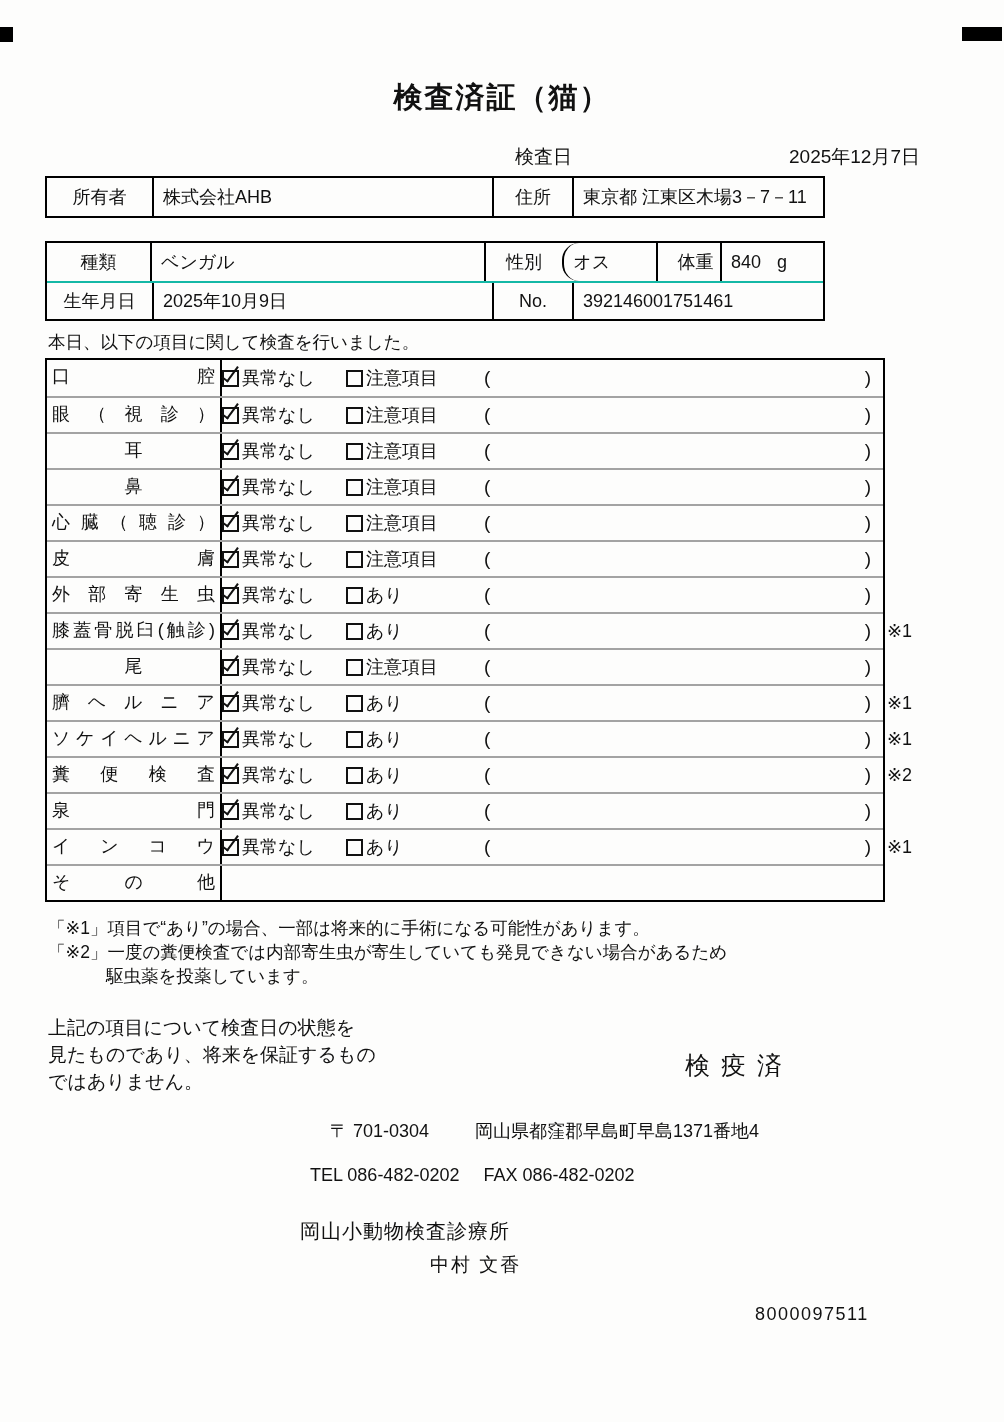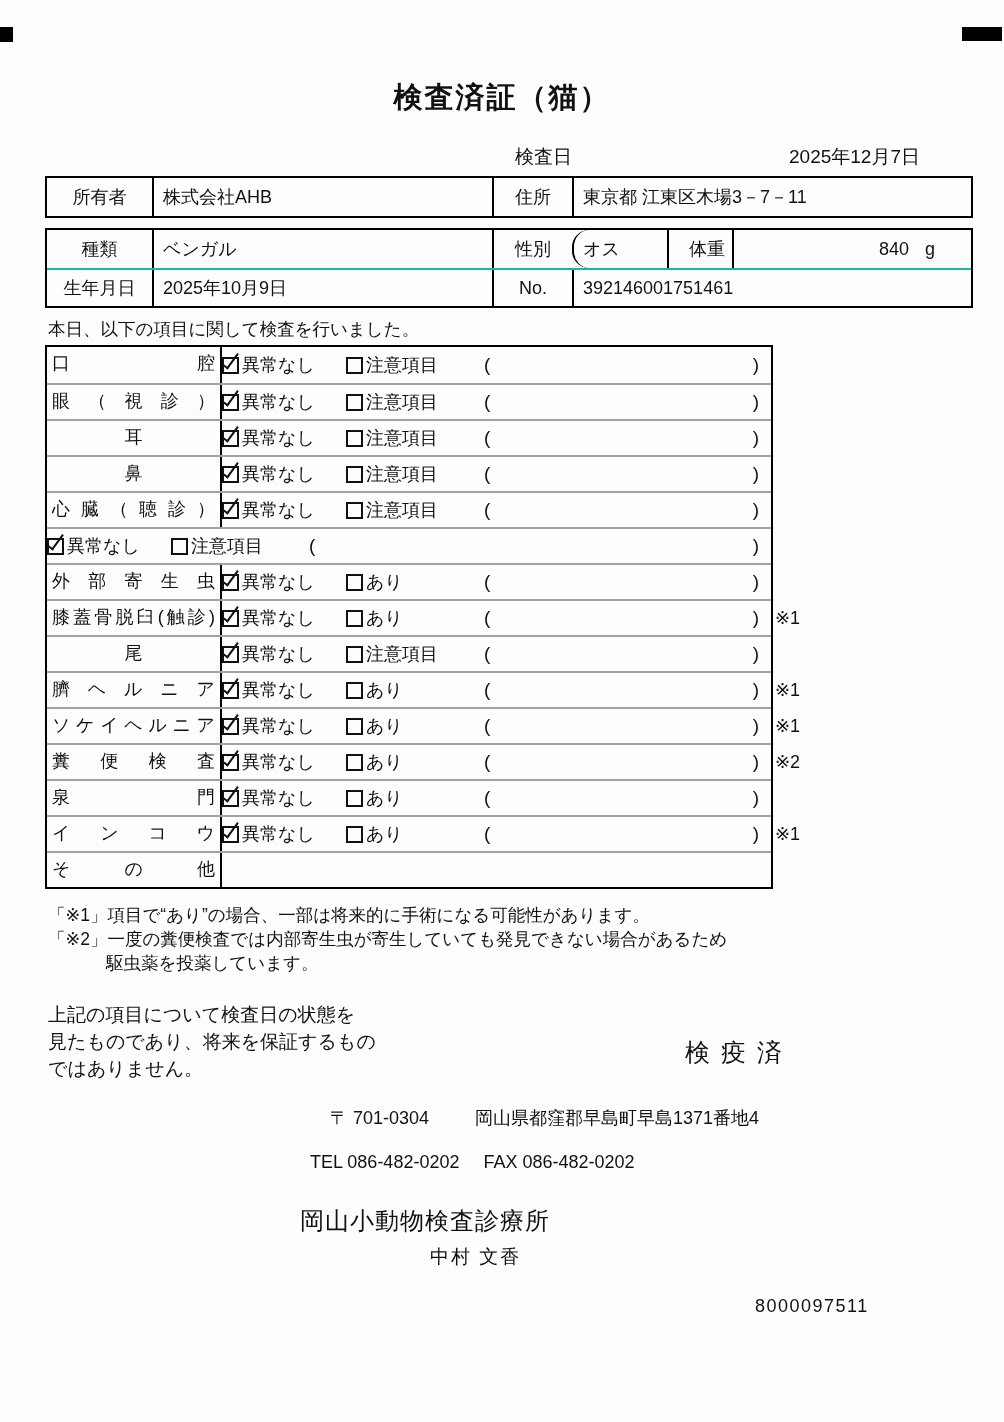--- a/index.html
+++ b/index.html
@@ -9,34 +9,34 @@
     position:relative;overflow:hidden;
   }
   .scan-mark{position:absolute;background:#000;}
   #mark-tl{left:0;top:27px;width:13px;height:15px;}
   #mark-tr{right:2px;top:27px;width:40px;height:14px;}
 
   .title{text-align:center;margin:78px 0 0 0;font-size:29px;font-weight:600;letter-spacing:2px;}
 
   .date-row{margin:26px 0 6px 515px;width:405px;display:flex;justify-content:space-between;font-size:19px;}
 
-  .tbl{margin-left:45px;width:928px;border:2px solid #000;box-sizing:border-box;font-size:18px;}
+  .tbl{margin-left:45px;width:780px;border:2px solid #000;box-sizing:border-box;font-size:18px;}
   .trow{display:flex;height:38px;box-sizing:border-box;}
   .trow + .trow{border-top:2px solid #14b8a6;}
   .c{display:flex;align-items:center;box-sizing:border-box;padding:0 9px;}
   .c + .c{border-left:2px solid #000;}
   .cl{justify-content:center;padding:0 2px;}
   .w105{width:105px;}.w340{width:340px;}.w80{width:80px;}.w95{width:95px;border-radius:17px;}.w65{width:65px;padding-left:15px;}
   .flex1{flex:1;}
   .weight-cell{justify-content:flex-end;gap:16px;padding-right:36px;}
-  .mt10{margin-top:10px;}
+  .mt10{margin-top:23px;}
 
   .intro{margin:9px 0 4px 48px;font-size:17.5px;}
 
-  .itable{margin:4px 0 0 45px;width:728px;border:2px solid #000;box-sizing:border-box;}
+  .itable{margin:4px 0 0 45px;width:840px;border:2px solid #000;box-sizing:border-box;}
   .irow{display:flex;height:36px;box-sizing:border-box;position:relative;}
   .irow + .irow{border-top:2px solid #a3a3a3;}
   .ilabel{
     width:175px;box-sizing:border-box;border-right:2px solid #000;
     padding:0 5px;font-size:18px;line-height:33px;
     text-align:justify;text-align-last:justify;overflow:hidden;white-space:nowrap;
   }
   .ilabel.single{text-align-last:center;}
   .ibody{flex:1;display:flex;align-items:center;font-size:18px;}
   .opt{display:flex;align-items:center;}
@@ -51,21 +51,21 @@
   .inote{position:absolute;right:-46px;top:6px;font-size:18px;width:42px;}
 
   .notes{margin:14px 0 0 48px;font-size:17.5px;line-height:24px;}
   .notes .indent{padding-left:58px;}
 
   .disclaimer{margin:26px 0 0 48px;font-size:19px;line-height:27px;position:relative;width:900px;}
   .quarantine{position:absolute;left:637px;bottom:16px;font-size:25px;letter-spacing:11px;font-weight:500;white-space:nowrap;}
 
   .addr-line{margin:24px 0 0 330px;display:flex;gap:46px;font-size:18px;}
   .tel-line{margin:22px 0 0 310px;display:flex;gap:24px;font-size:18px;}
-  .clinic{margin:32px 0 0 300px;font-size:24px;letter-spacing:1px;}
+  .clinic{margin:32px 0 0 300px;font-size:20px;letter-spacing:1px;}
   .vet{margin:7px 0 0 430px;font-size:19px;letter-spacing:2px;}
   .serial{margin:26px 0 0 755px;font-size:18px;letter-spacing:1.5px;}
 </style>
 </head>
 <body>
 
 <div class="scan-mark" id="mark-tl"></div>
 <div class="scan-mark" id="mark-tr"></div>
 
 <div class="title">検査済証（猫）</div>
@@ -197,20 +197,21 @@
         </span>
       <span class="paren">
           <span>(</span>
           <span>)</span>
         </span>
     </div>
     <div class="inote"></div>
   </div>
 
   <div class="irow">
+    <div class="ilabel">皮膚</div>
     <div class="ibody">
       <span class="opt ok">
           <span class="cb checked"></span>
           <span>異常なし</span>
         </span>
       <span class="opt alt">
           <span class="cb"></span>
           <span>注意項目</span>
         </span>
       <span class="paren">

